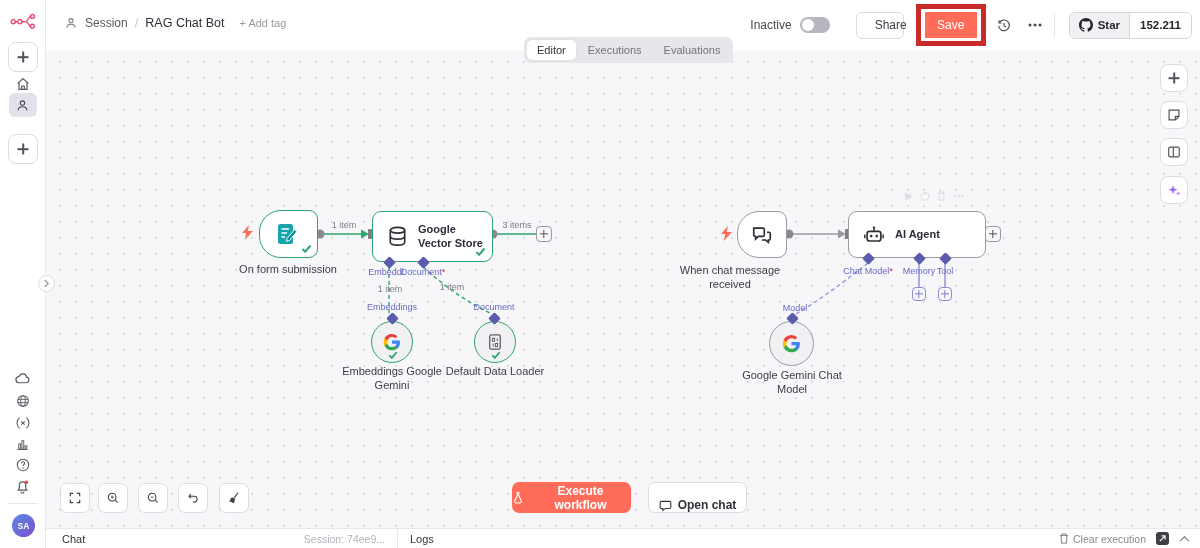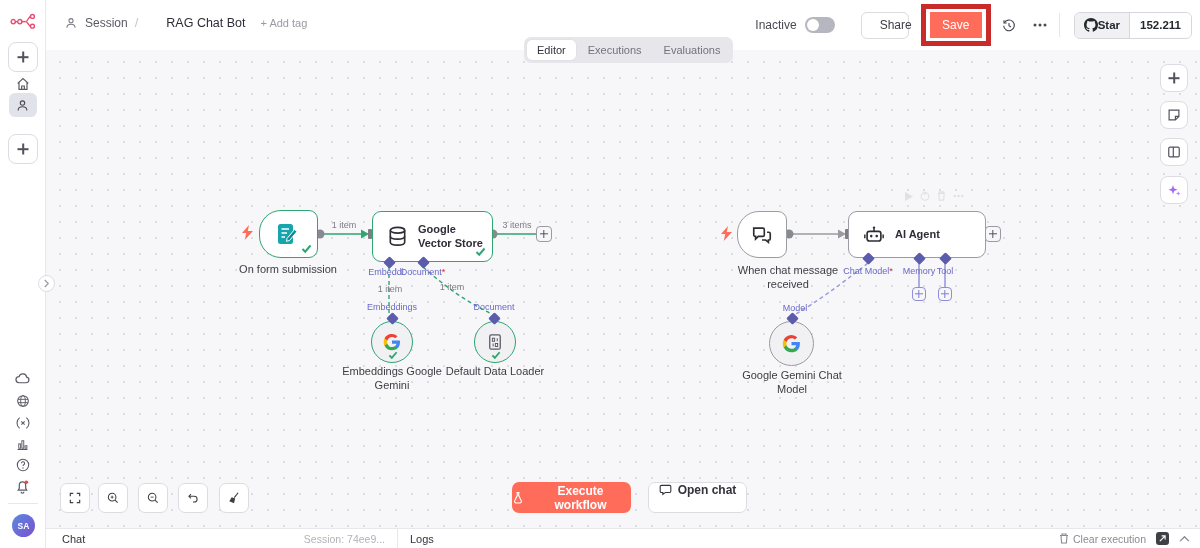--- a/index.html
+++ b/index.html
@@ -26,34 +26,34 @@
   .plus::after { width:1.6px; height:11px; }
   .plus.sm::before { width:8px; height:1.4px; }
   .plus.sm::after { width:1.4px; height:8px; }
   .plus.purple::before, .plus.purple::after { background:#7d7dd2; }
 
   
   .header { position:absolute; left:46px; top:0; right:0; height:50px; background:#fff; z-index:5; }
   .crumb { display:flex; align-items:center; gap:7px; position:absolute; left:18px; top:15px; }
   .crumb .proj { font-size:12px; color:#5a5a64; }
   .crumb .sep { font-size:13px; color:#c6c6ce; }
-  .crumb .wf { font-size:12.5px; color:#2d2d38; font-weight:500;margin-left:21px; }
+  .crumb .wf { font-size:12.5px; color:#2d2d38; font-weight:500; }
   .crumb .tag { font-size:11px; color:#9a9aa4; margin-left:8px; cursor:pointer; }
   .hdr-right { position:absolute; right:8px; top:0; height:50px; display:flex; align-items:center; }
   .inactive-lbl { font-size:12px; color:#4a4a52; margin-right:8px; }
   .toggle { width:30px; height:16px; border-radius:8px; background:#b6b6c1; position:relative; cursor:pointer; }
   .toggle .knob { position:absolute; left:2px; top:2px; width:12px; height:12px; border-radius:50%; background:#fff; }
   .btn { border:1px solid #dcdce0; border-radius:6px; background:#fff; font-size:12px; color:#3c3c46; font-weight:500; display:flex; align-items:center; justify-content:center; cursor:pointer; }
   .share-btn { width:48px; height:27px; margin-left:26px;padding-left:22px; }
   .ann-box { width:70px; height:42px; border:5px solid #c92a2a; margin-left:12px; display:flex; align-items:center; justify-content:center; background:transparent; }
   .save-btn { width:52px; height:26px; background:#ff6d5a; border:none; border-radius:0; color:#fff; font-size:12px; font-weight:500; display:flex; align-items:center; justify-content:center; cursor:pointer; }
   .icon-btn { background:none; border:none; cursor:pointer; display:flex; align-items:center; justify-content:center; }
   .vdiv { width:1px; height:24px; background:#e6e6ea; margin:0 14px 0 12px; }
   .gh { display:flex; height:27px; border:1px solid #d6d6dc; border-radius:6px; overflow:hidden; }
-  .gh-left { display:flex; align-items:center; background:#f1f1f4; padding:0 9px; font-size:11.5px; font-weight:600; color:#24292f; border-right:1px solid #d6d6dc; cursor:pointer; }
+  .gh-left { display:flex; align-items:center; gap:5px; background:#f1f1f4; padding:0 9px; font-size:11.5px; font-weight:600; color:#24292f; border-right:1px solid #d6d6dc; cursor:pointer; }
   .gh-right { display:flex; align-items:center; padding:0 10px; font-size:11.5px; font-weight:600; color:#24292f; background:#fff; }
 
   
   .tabs { position:absolute; left:524px; top:37px; height:26px; background:#e6e6eb; border-radius:7px; display:flex; align-items:center; padding:0 3px; gap:2px; z-index:7; }
   .tab { font-size:11px; color:#73737f; padding:4px 10px; border-radius:5px; cursor:pointer; white-space:nowrap; }
   .tab.active { background:#fff; color:#32323c; font-weight:500; box-shadow:0 0 2px rgba(0,0,0,.08); }
 
   
   .node { position:absolute; background:#fff; z-index:3; cursor:pointer; }
   .n-green { border:1.7px solid #2fa571; }
@@ -71,21 +71,21 @@
   .ep-plus.purple { width:14px; height:14px; border-color:#8d8dd8; }
   .check-badge { position:absolute; z-index:4; }
   .ghost-tools { position:absolute; display:flex; gap:7px; align-items:center; z-index:3; opacity:.55; }
 
   
   .rail-btn { position:absolute; left:1160px; width:28px; height:28px; background:#fff; border:1px solid #dcdce2; border-radius:8px; display:flex; align-items:center; justify-content:center; z-index:5; cursor:pointer; }
 
   
   .cv-btn { position:absolute; top:483px; width:30px; height:30px; background:#fff; border:1px solid #dcdce2; border-radius:7px; display:flex; align-items:center; justify-content:center; z-index:5; cursor:pointer; }
   .exec-btn { position:absolute; left:512px; top:482px; width:119px; height:31px; background:#ff6d5a; border:none; border-radius:7px; color:#fff; font-size:12px; font-weight:600; display:flex; align-items:center; justify-content:center; gap:6px; z-index:5; cursor:pointer; }
-  .openchat-btn { position:absolute; left:648px; top:482px; width:99px; height:31px; background:#fff; border:1px solid #dcdce2; border-radius:7px; color:#32323c; font-size:12px; font-weight:600; display:flex; align-items:flex-start; justify-content:center; gap:6px; z-index:5; cursor:pointer; }
+  .openchat-btn { position:absolute; left:648px; top:482px; width:99px; height:31px; background:#fff; border:1px solid #dcdce2; border-radius:7px; color:#32323c; font-size:12px; font-weight:600; display:flex; align-items:flex-end; justify-content:center; gap:6px; z-index:5; cursor:pointer; }
 
   
   .logsbar { position:absolute; left:46px; right:0; bottom:0; height:20px; background:#fff; border-top:1px solid #e7e7ec; z-index:6; display:flex; align-items:center; font-size:11px;margin-top:8px; }
   .logsbar .sect-chat { width:351px; display:flex; align-items:center; justify-content:space-between; padding:0 12px 0 16px; }
   .logsbar .chat-lbl { color:#32323c; font-weight:500; cursor:pointer; }
   .logsbar .session { color:#b2b2ba; font-size:10.5px; }
   .logsbar .vline { width:1px; height:20px; background:#e7e7ec; }
   .logsbar .logs-lbl { color:#32323c; font-weight:500; margin-left:12px; cursor:pointer; }
   .logsbar .right { margin-left:auto; display:flex; align-items:center; gap:10px; padding-right:10px; color:#8a8a92; }
   .clear-exec { display:flex; align-items:center; gap:4px; font-size:10.5px; cursor:pointer; }
@@ -223,21 +223,21 @@
         <circle cx="10" cy="2" r="1.4" fill="#cfcfd6"></circle>
       </svg>
   </div>
 
   <div class="node trigger n-gray" style="left:737px;top:211px;width:50px;height:47px">
     <svg style="margin:12px 0 0 13px" width="22" height="22" viewBox="0 0 24 24">
       <path d="M3 4.5 h10 a1.5 1.5 0 0 1 1.5 1.5 v6 a1.5 1.5 0 0 1 -1.5 1.5 H8 l-3 3 v-3 H4.5 A1.5 1.5 0 0 1 3 12 Z" fill="none" stroke="#2d2d35" stroke-width="1.8"></path>
       <path d="M17.5 9 h2 a1.5 1.5 0 0 1 1.5 1.5 v5.5 a1.5 1.5 0 0 1 -1.5 1.5 H19 v2.5 l-3-2.5 h-4" fill="none" stroke="#2d2d35" stroke-width="1.8"></path>
     </svg>
   </div>
-  <div class="node-label" style="left:718px;top:263px;width:140px">When chat message received</div>
+  <div class="node-label" style="left:660px;top:263px;width:140px">When chat message received</div>
 
   <div class="node rect n-gray" style="left:848px;top:211px;width:138px;height:47px;display:flex;align-items:center">
     <svg style="margin-left:14px" width="22" height="22" viewBox="0 0 24 24">
       <rect x="4.5" y="8" width="15" height="10.5" rx="2.5" fill="none" stroke="#2d2d35" stroke-width="1.8"></rect>
       <line x1="12" y1="8" x2="12" y2="5" stroke="#2d2d35" stroke-width="1.6"></line>
       <circle cx="12" cy="4" r="1.3" fill="#2d2d35"></circle>
       <circle cx="9" cy="13.2" r="1.4" fill="#2d2d35"></circle>
       <circle cx="15" cy="13.2" r="1.4" fill="#2d2d35"></circle>
       <line x1="2" y1="11.5" x2="2" y2="15.5" stroke="#2d2d35" stroke-width="1.6"></line>
       <line x1="22" y1="11.5" x2="22" y2="15.5" stroke="#2d2d35" stroke-width="1.6"></line>

